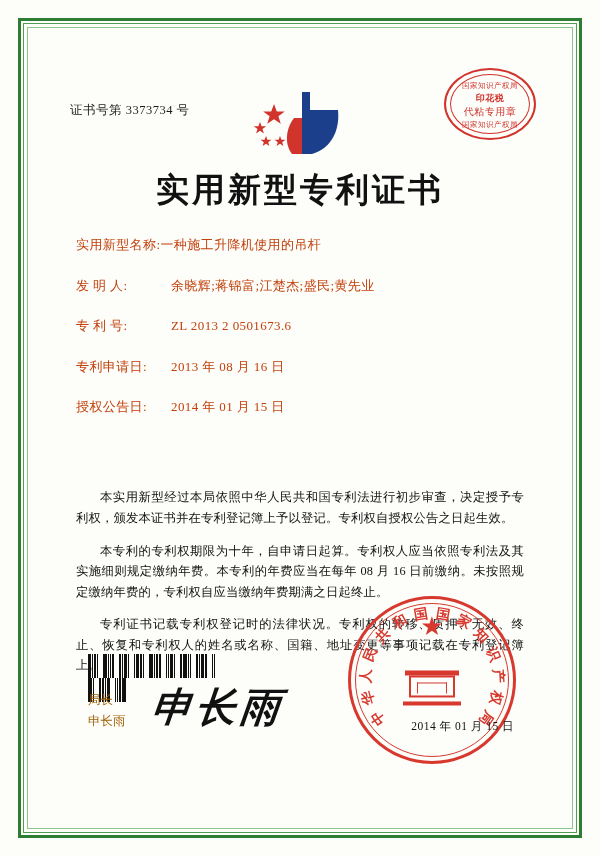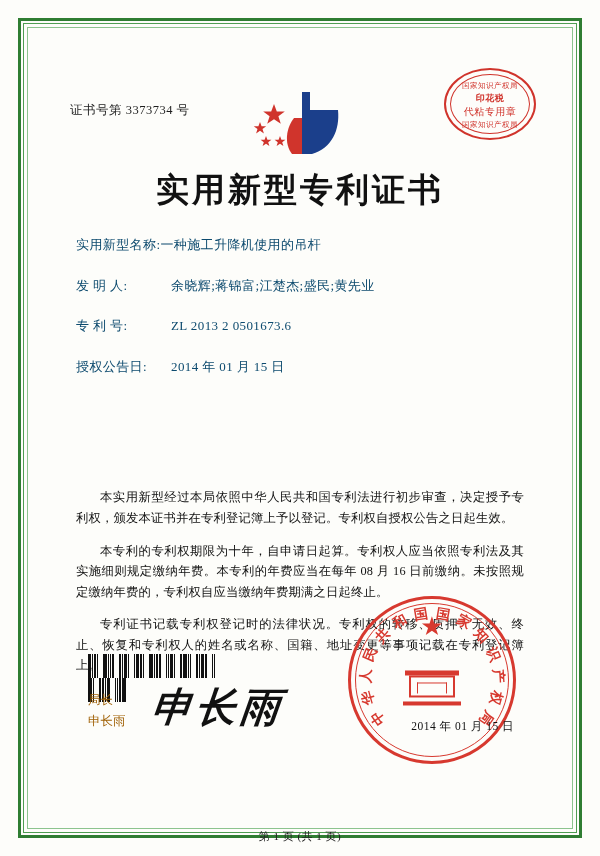--- a/index.html
+++ b/index.html
@@ -130,21 +130,21 @@
 
   
   .fields {
     position: absolute;
     left: 36px;
     right: 36px;
     top: 196px;
   }
   .field-row {
     font-size: 13px;
-    color: #0c4a6e;
+    color: #c2410c;
     margin-bottom: 22.5px;
     white-space: nowrap;
     letter-spacing: 0.4px;
   }
   .field-label {
     display: inline-block;
     width: 95px;
   }
   .field-value {
     display: inline;
@@ -349,20 +349,23 @@
 
     <div class="fields">
       <div class="field-row">
         <span>实用新型名称:</span><span class="field-value">一种施工升降机使用的吊杆</span>
       </div>
       <div class="field-row">
         <span class="field-label">发 明 人:</span><span class="field-value">余晓辉;蒋锦富;江楚杰;盛民;黄先业</span>
       </div>
       <div class="field-row">
         <span class="field-label">专 利 号:</span><span class="field-value">ZL 2013 2 0501673.6</span>
+      </div>
+      <div class="field-row">
+        <span class="field-label">专利申请日:</span><span class="field-value">2013 年 08 月 16 日</span>
       </div>
       <div class="field-row">
         <span class="field-label">授权公告日:</span><span class="field-value">2014 年 01 月 15 日</span>
       </div>
     </div>
 
     <div class="paras">
       <p class="para">本实用新型经过本局依照中华人民共和国专利法进行初步审查，决定授予专利权，颁发本证书并在专利登记簿上予以登记。专利权自授权公告之日起生效。</p>
       <p class="para">本专利的专利权期限为十年，自申请日起算。专利权人应当依照专利法及其实施细则规定缴纳年费。本专利的年费应当在每年 08 月 16 日前缴纳。未按照规定缴纳年费的，专利权自应当缴纳年费期满之日起终止。</p>
       <p class="para">专利证书记载专利权登记时的法律状况。专利权的转移、质押、无效、终止、恢复和专利权人的姓名或名称、国籍、地址变更等事项记载在专利登记簿上。</p>
@@ -411,14 +414,13 @@
           <div class="arc-char" style="transform: translate(65.9px, -4px) rotate(86.5deg);">产</div>
           <div class="arc-char" style="transform: translate(63.5px, 17.9px) rotate(105.8deg);">权</div>
           <div class="arc-char" style="transform: translate(54.1px, 37.9px) rotate(125deg);">局</div>
         </div>
     </div>
 
     <div class="seal-date">2014 年 01 月 15 日</div>
 
   </div>
 
-  <div class="footer">第 1 页 (共 1 页)</div>
 </div>
 
 </body></html>

